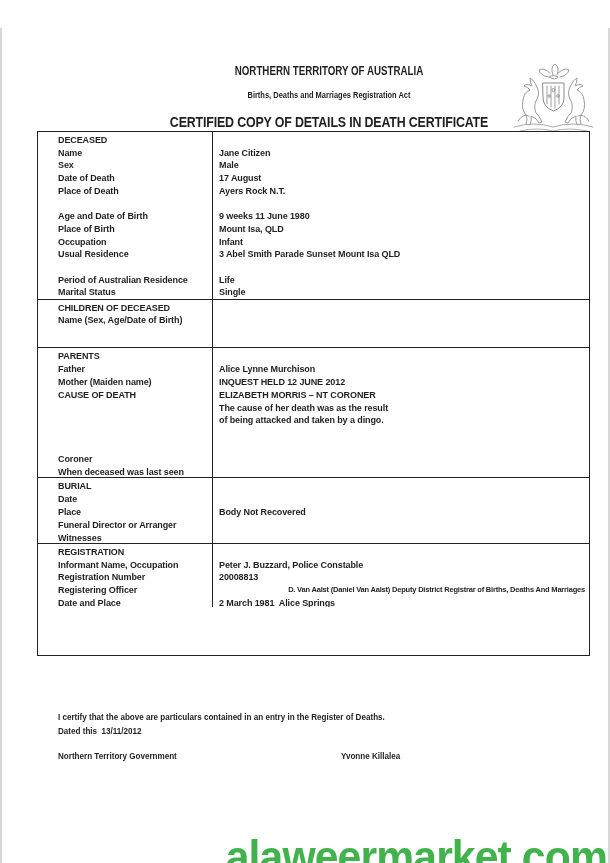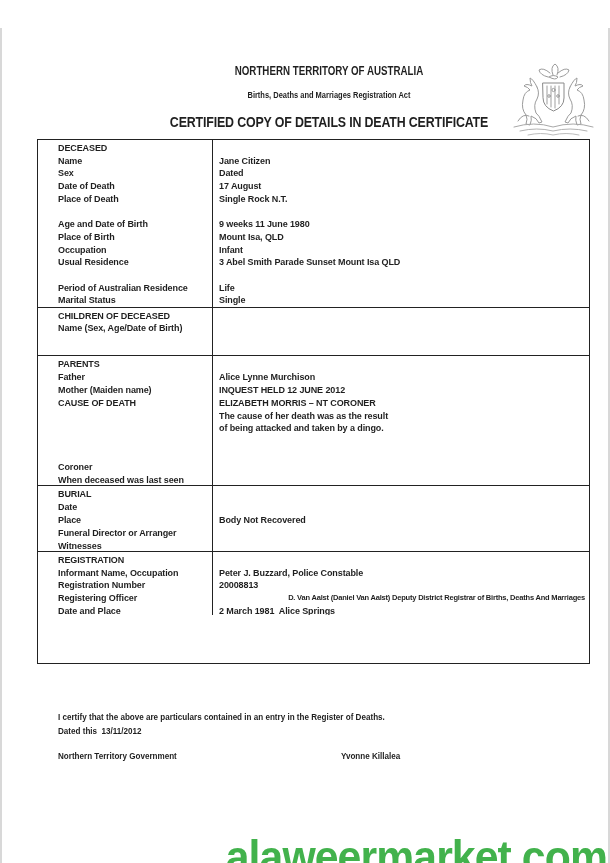--- a/index.html
+++ b/index.html
@@ -12,21 +12,21 @@
   .edge-bottom{position:absolute;left:0;top:856px;width:610px;height:2px;background:#d8d8d8;}
 
   .hdr{position:absolute;left:40px;width:578px;text-align:center;font-weight:bold;white-space:nowrap;}
   .hdr-authority{top:36px;font-size:12.5px;transform:scaleX(0.78);}
   .hdr-act{top:62px;font-size:8.8px;transform:scaleX(0.85);}
   .hdr-title{top:85px;font-size:15.5px;transform:scaleX(0.80);letter-spacing:-0.2px;}
 
   .coa{position:absolute;left:506px;top:33px;width:95px;height:80px;}
 
   .cert-table{
-    position:absolute;left:37px;top:111px;width:553px;height:525px;
+    position:absolute;left:37px;top:103px;width:553px;height:525px;
     border:1px solid #222;box-sizing:border-box;background:#fff;
   }
   .section{display:flex;box-sizing:border-box;border-top:1px solid #222;}
   .section:first-child{border-top:none;}
   .col-label{width:175px;box-sizing:border-box;border-right:1px solid #222;padding:2px 2px 0 20px;}
   .col-value{flex:1;box-sizing:border-box;padding:2px 4px 0 6px;overflow:hidden;}
   .line{
     height:var(--lh,12.8px);line-height:var(--lh,12.8px);
     font-size:9px;font-weight:bold;white-space:pre;letter-spacing:-0.1px;
   }
@@ -99,23 +99,23 @@
           <div class="line">Place of Birth</div>
           <div class="line">Occupation</div>
           <div class="line">Usual Residence</div>
           <div class="line"> </div>
           <div class="line">Period of Australian Residence</div>
           <div class="line">Marital Status</div>
         </div>
         <div class="col-value">
           <div class="line"> </div>
           <div class="line">Jane Citizen</div>
-          <div class="line">Dated</div>
+          <div class="line">Male</div>
           <div class="line">17 August</div>
-          <div class="line">Single Rock N.T.</div>
+          <div class="line">Ayers Rock N.T.</div>
           <div class="line"> </div>
           <div class="line">9 weeks 11 June 1980</div>
           <div class="line">Mount Isa, QLD</div>
           <div class="line">Infant</div>
           <div class="line">3 Abel Smith Parade Sunset Mount Isa QLD</div>
           <div class="line"> </div>
           <div class="line">Life</div>
           <div class="line">Single</div>
         </div>
       </div>

